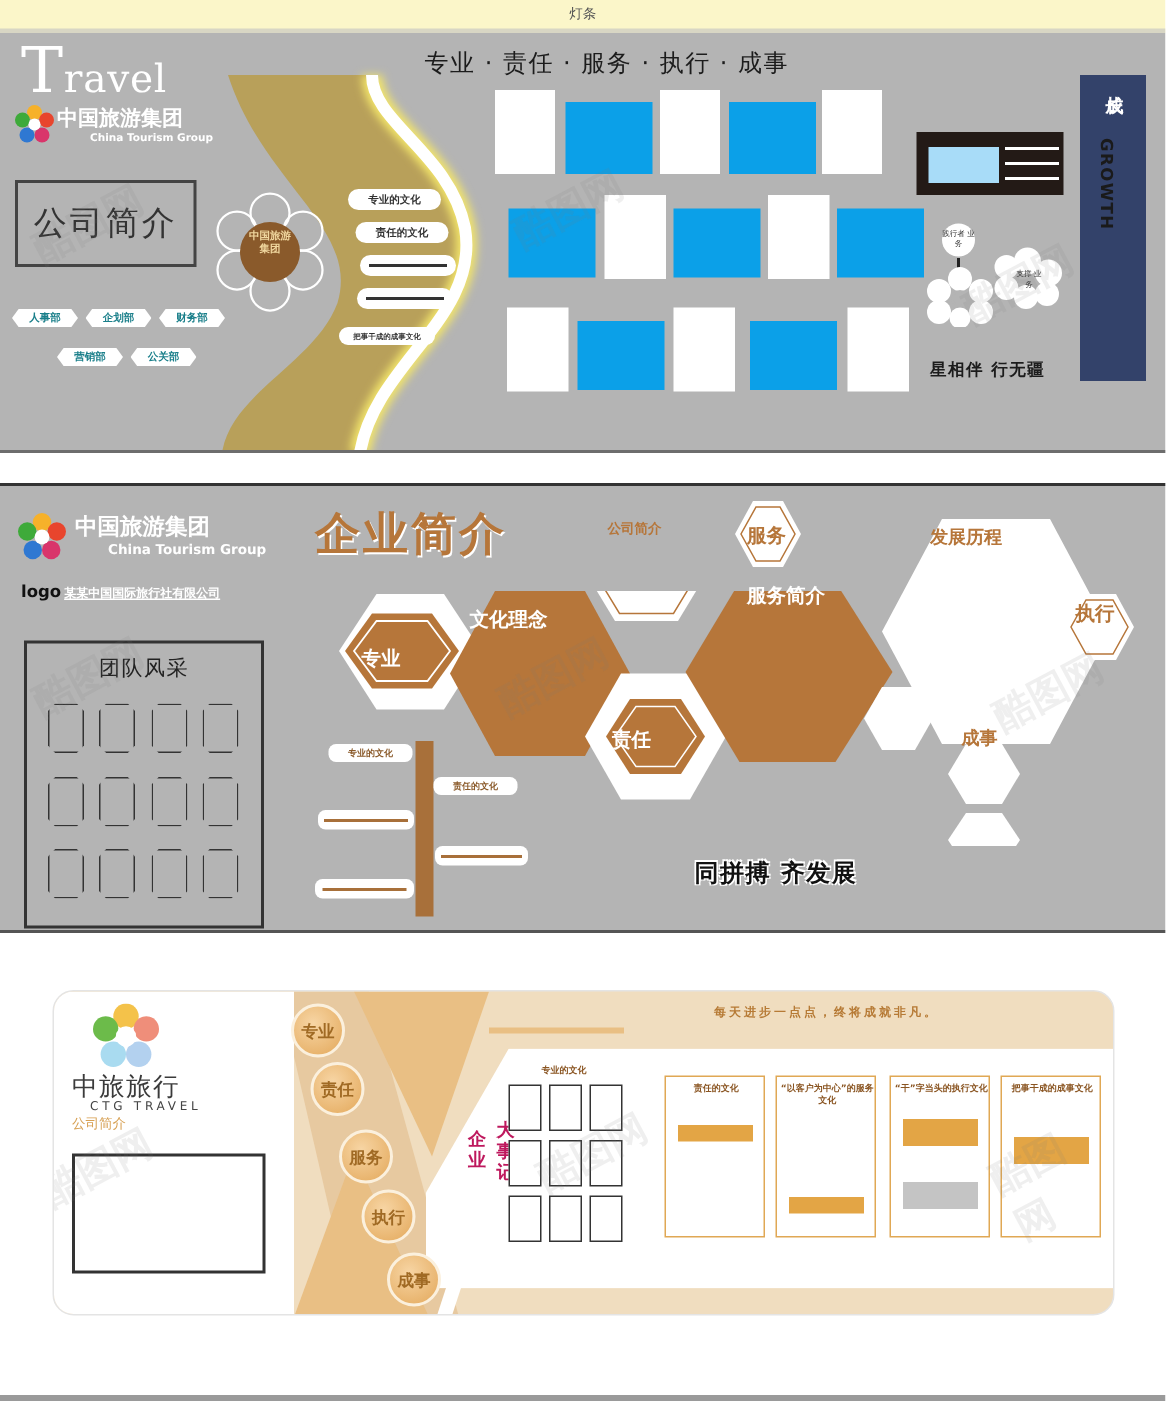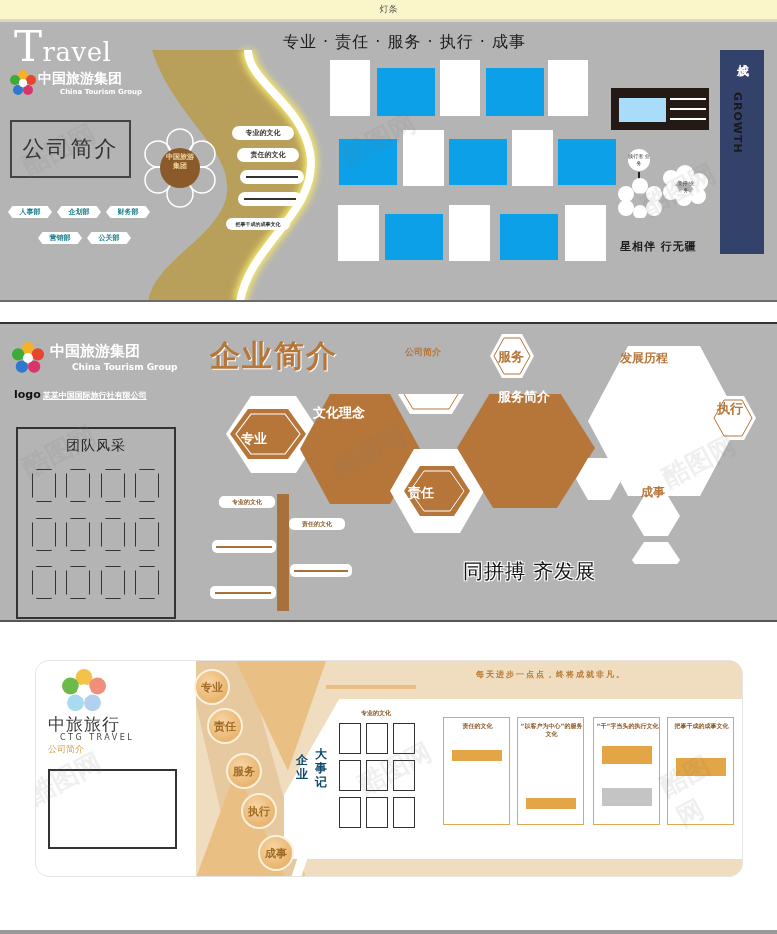--- a/index.html
+++ b/index.html
@@ -33,35 +33,35 @@
   
   .panel2 { left: 0; top: 322px; width: 777px; height: 300px; background: #b4b4b4; border-top: 2px solid #333; border-bottom: 2px solid #555; overflow: hidden; }
   .title2 { left: 210px; top: 12px; font-family: "DejaVu Serif", serif; font-weight: bold; font-size: 30px; color: #b6763a; letter-spacing: 2px; text-shadow: 1px 1px 0 #fff; }
   .logo2-line { left: 14px; top: 64px; font-size: 11px; font-weight: bold; color: #111; }
   .logo2-line span.company { font-size: 8px; color: #fff; text-decoration: underline; margin-left: 2px; }
   .team-box { left: 16px; top: 103px; width: 160px; height: 192px; border: 2px solid #333; }
   .team-title { left: 0; top: 8px; width: 100%; text-align: center; font-size: 14px; color: #222; letter-spacing: 1px; }
   .photo { position: absolute; width: 24px; height: 33px; border: 1.5px solid #333;
     clip-path: polygon(20% 0, 80% 0, 100% 15%, 100% 85%, 80% 100%, 20% 100%, 0 85%, 0 15%); }
   .hex-label { position: absolute; font-size: 11px; color: #b6763a; font-weight: bold; }
-  .slogan3 { left: 463px; top: 234px; font-size: 20px; font-weight: normal; color: #111; letter-spacing: 1px; text-shadow: 1px 1px 0 #fff, -1px -1px 0 #fff, 1px -1px 0 #fff, -1px 1px 0 #fff; }
+  .slogan3 { left: 463px; top: 248px; font-size: 16px; font-weight: bold; color: #111; letter-spacing: 1px; text-shadow: 1px 1px 0 #fff, -1px -1px 0 #fff, 1px -1px 0 #fff, -1px 1px 0 #fff; }
   .tl-bar { left: 277px; top: 170px; width: 12px; height: 117px; background: #a8703a; }
   .tl-pill { position: absolute; background: #fff; border-radius: 5px; font-size: 6px; color: #8a5a2a; font-weight: bold; display: flex; align-items: center; justify-content: center; }
 
   
   .panel3 { left: 35px; top: 660px; width: 708px; height: 217px; background: #f0ddbf; border-radius: 14px; overflow: hidden; border: 1px solid #e4e4e4; }
   .p3-left { left: 0; top: 0; width: 160px; height: 217px; background: #fff; }
   .ctg-cn { left: 12px; top: 52px; font-size: 17px; color: #3b3b3b; letter-spacing: 1px; }
   .ctg-en { left: 24px; top: 72px; font-size: 8px; color: #444; letter-spacing: 2.5px; text-align: center; }
   .ctg-intro { left: 12px; top: 82px; font-size: 9px; color: #d7a053; }
   .ctg-box { left: 12px; top: 108px; width: 129px; height: 80px; border: 2px solid #333; background: #fff; }
   .circle { position: absolute; width: 36px; height: 36px; border-radius: 50%; background: radial-gradient(circle at 40% 35%, #f7d5a4, #e3a85a); border: 2px solid #fbf0dd; display: flex; align-items: center; justify-content: center; color: #a06a24; font-size: 11px; font-weight: bold; }
   .p3-white { left: 248px; top: 38px; width: 460px; height: 160px; background: #fff; }
   .p3-banner { left: 345px; top: 8px; width: 340px; height: 16px; text-align: center; font-size: 8px; color: #b67a35; letter-spacing: 2px; font-weight: bold; }
-  .event-title { position: absolute; color: #0c4a6e; font-family: Liberation Sans, sans-serif; font-size: 12px; font-weight: bold; line-height: 14px; }
+  .event-title { position: absolute; color: #be185d; font-family: Liberation Mono, monospace; font-size: 12px; font-weight: bold; line-height: 14px; margin-left: 16px; }
   .ph { position: absolute; width: 22px; height: 31px; border: 1.5px solid #333; background: #fff; }
   .card { position: absolute; width: 67px; height: 108px; border: 1.5px solid #e0a855; background: #fff; }
   .card-t { position: absolute; left: 2px; top: 4px; width: 63px; text-align: center; font-size: 6px; color: #8a5522; font-weight: bold; line-height: 8px; }
   .card-bar { position: absolute; left: 8px; width: 50px; background: #e3a545; }
   .watermark { position: absolute; color: rgba(120,120,120,0.12); font-size: 26px; font-weight: bold; transform: rotate(-28deg); pointer-events: none; }
 </style>
 </head>
 <body>
 
 <div class="abs lightbar"></div>

